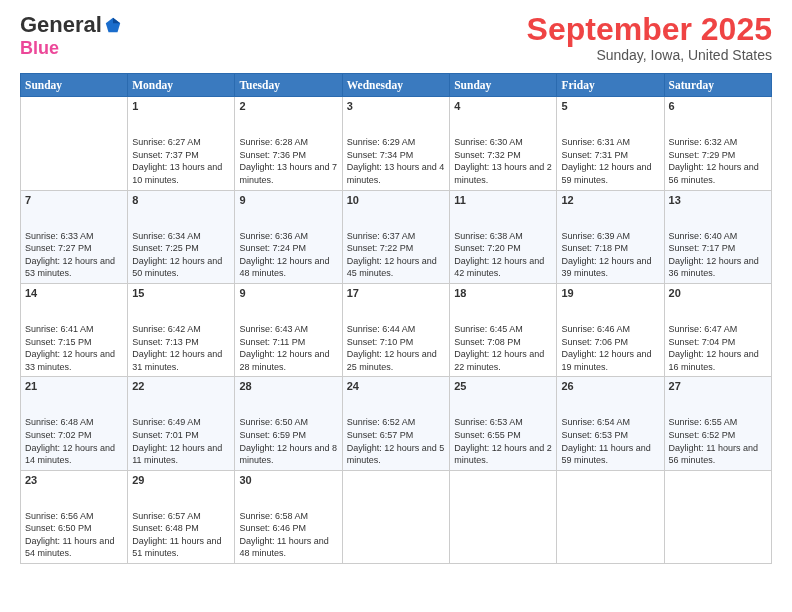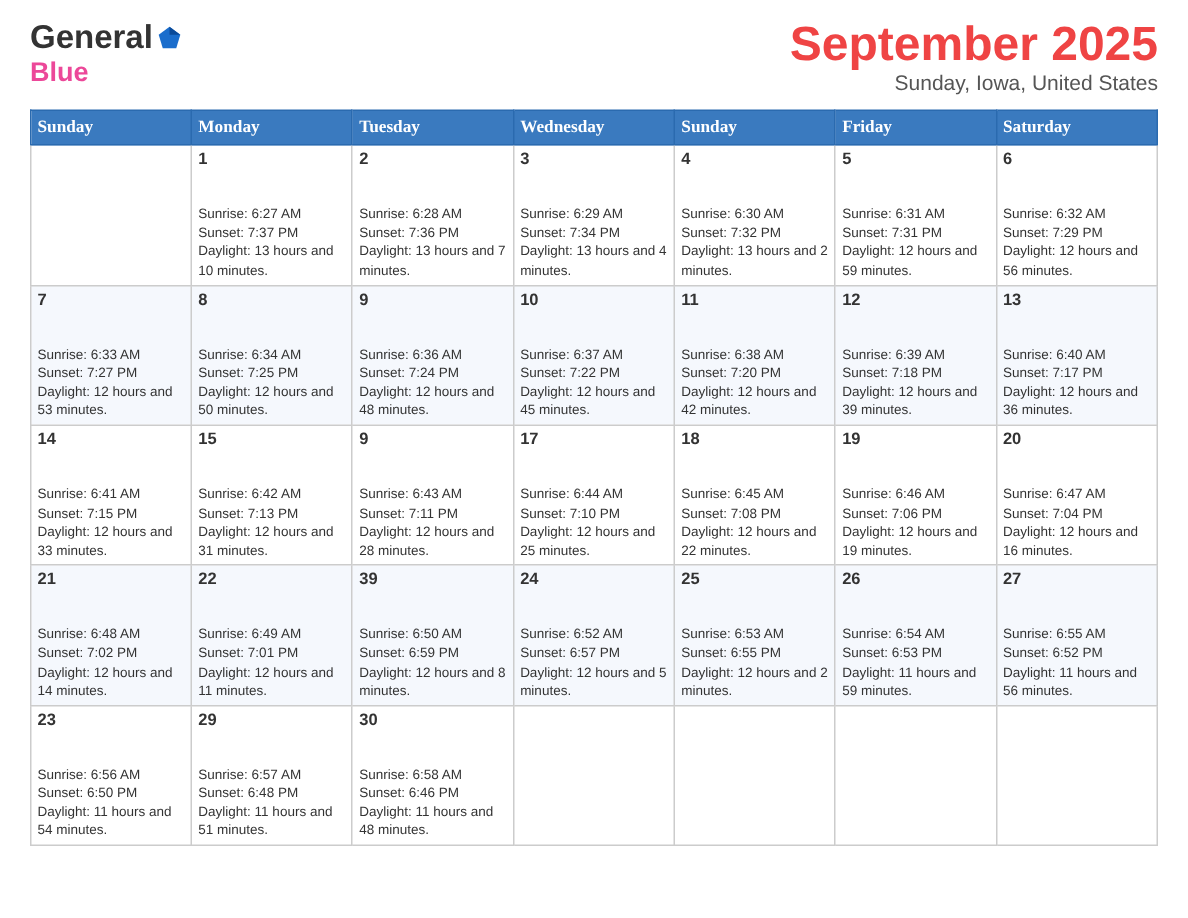--- a/index.html
+++ b/index.html
@@ -270,21 +270,21 @@
           Sunrise: 6:48 AM<br>Sunset: 7:02 PM<br>Daylight: 12 hours and 14 minutes.
         </div>
       </td>
           <td>
         <span class="day-num">22</span>
         <div class="cell-text">
           Sunrise: 6:49 AM<br>Sunset: 7:01 PM<br>Daylight: 12 hours and 11 minutes.
         </div>
       </td>
           <td>
-        <span class="day-num">39</span>
+        <span class="day-num">28</span>
         <div class="cell-text">
           Sunrise: 6:50 AM<br>Sunset: 6:59 PM<br>Daylight: 12 hours and 8 minutes.
         </div>
       </td>
           <td>
         <span class="day-num">24</span>
         <div class="cell-text">
           Sunrise: 6:52 AM<br>Sunset: 6:57 PM<br>Daylight: 12 hours and 5 minutes.
         </div>
       </td>

